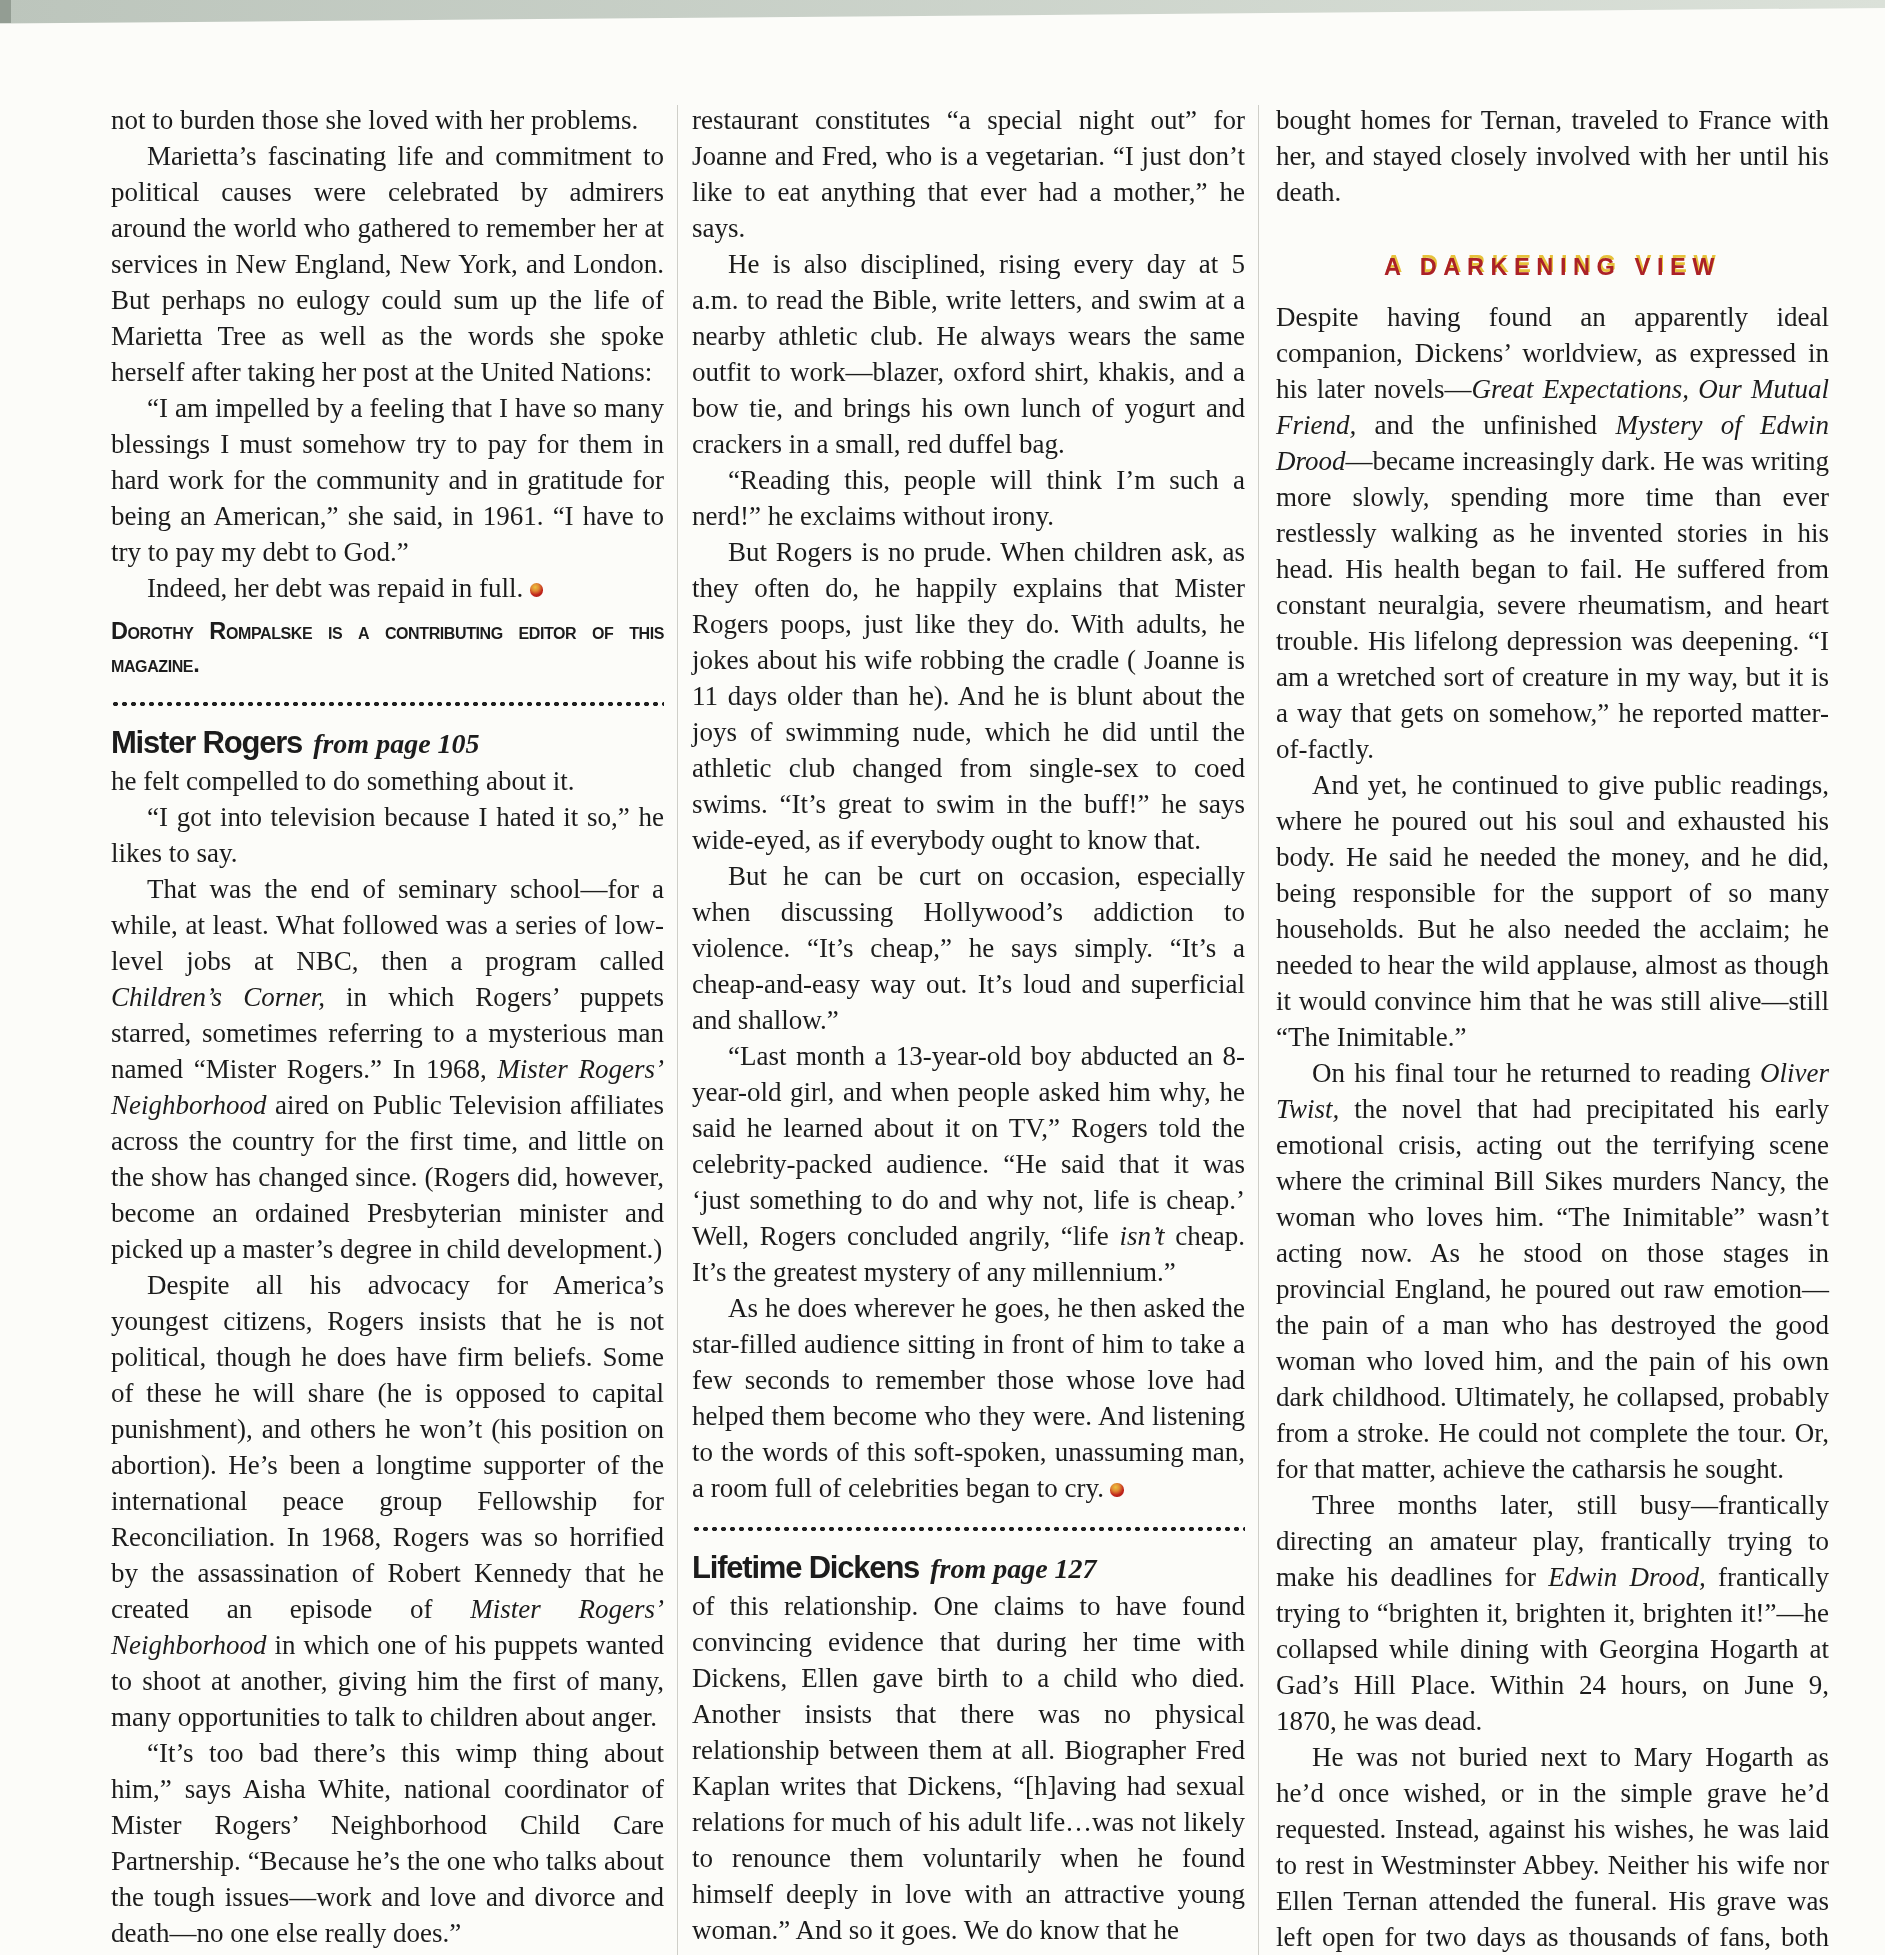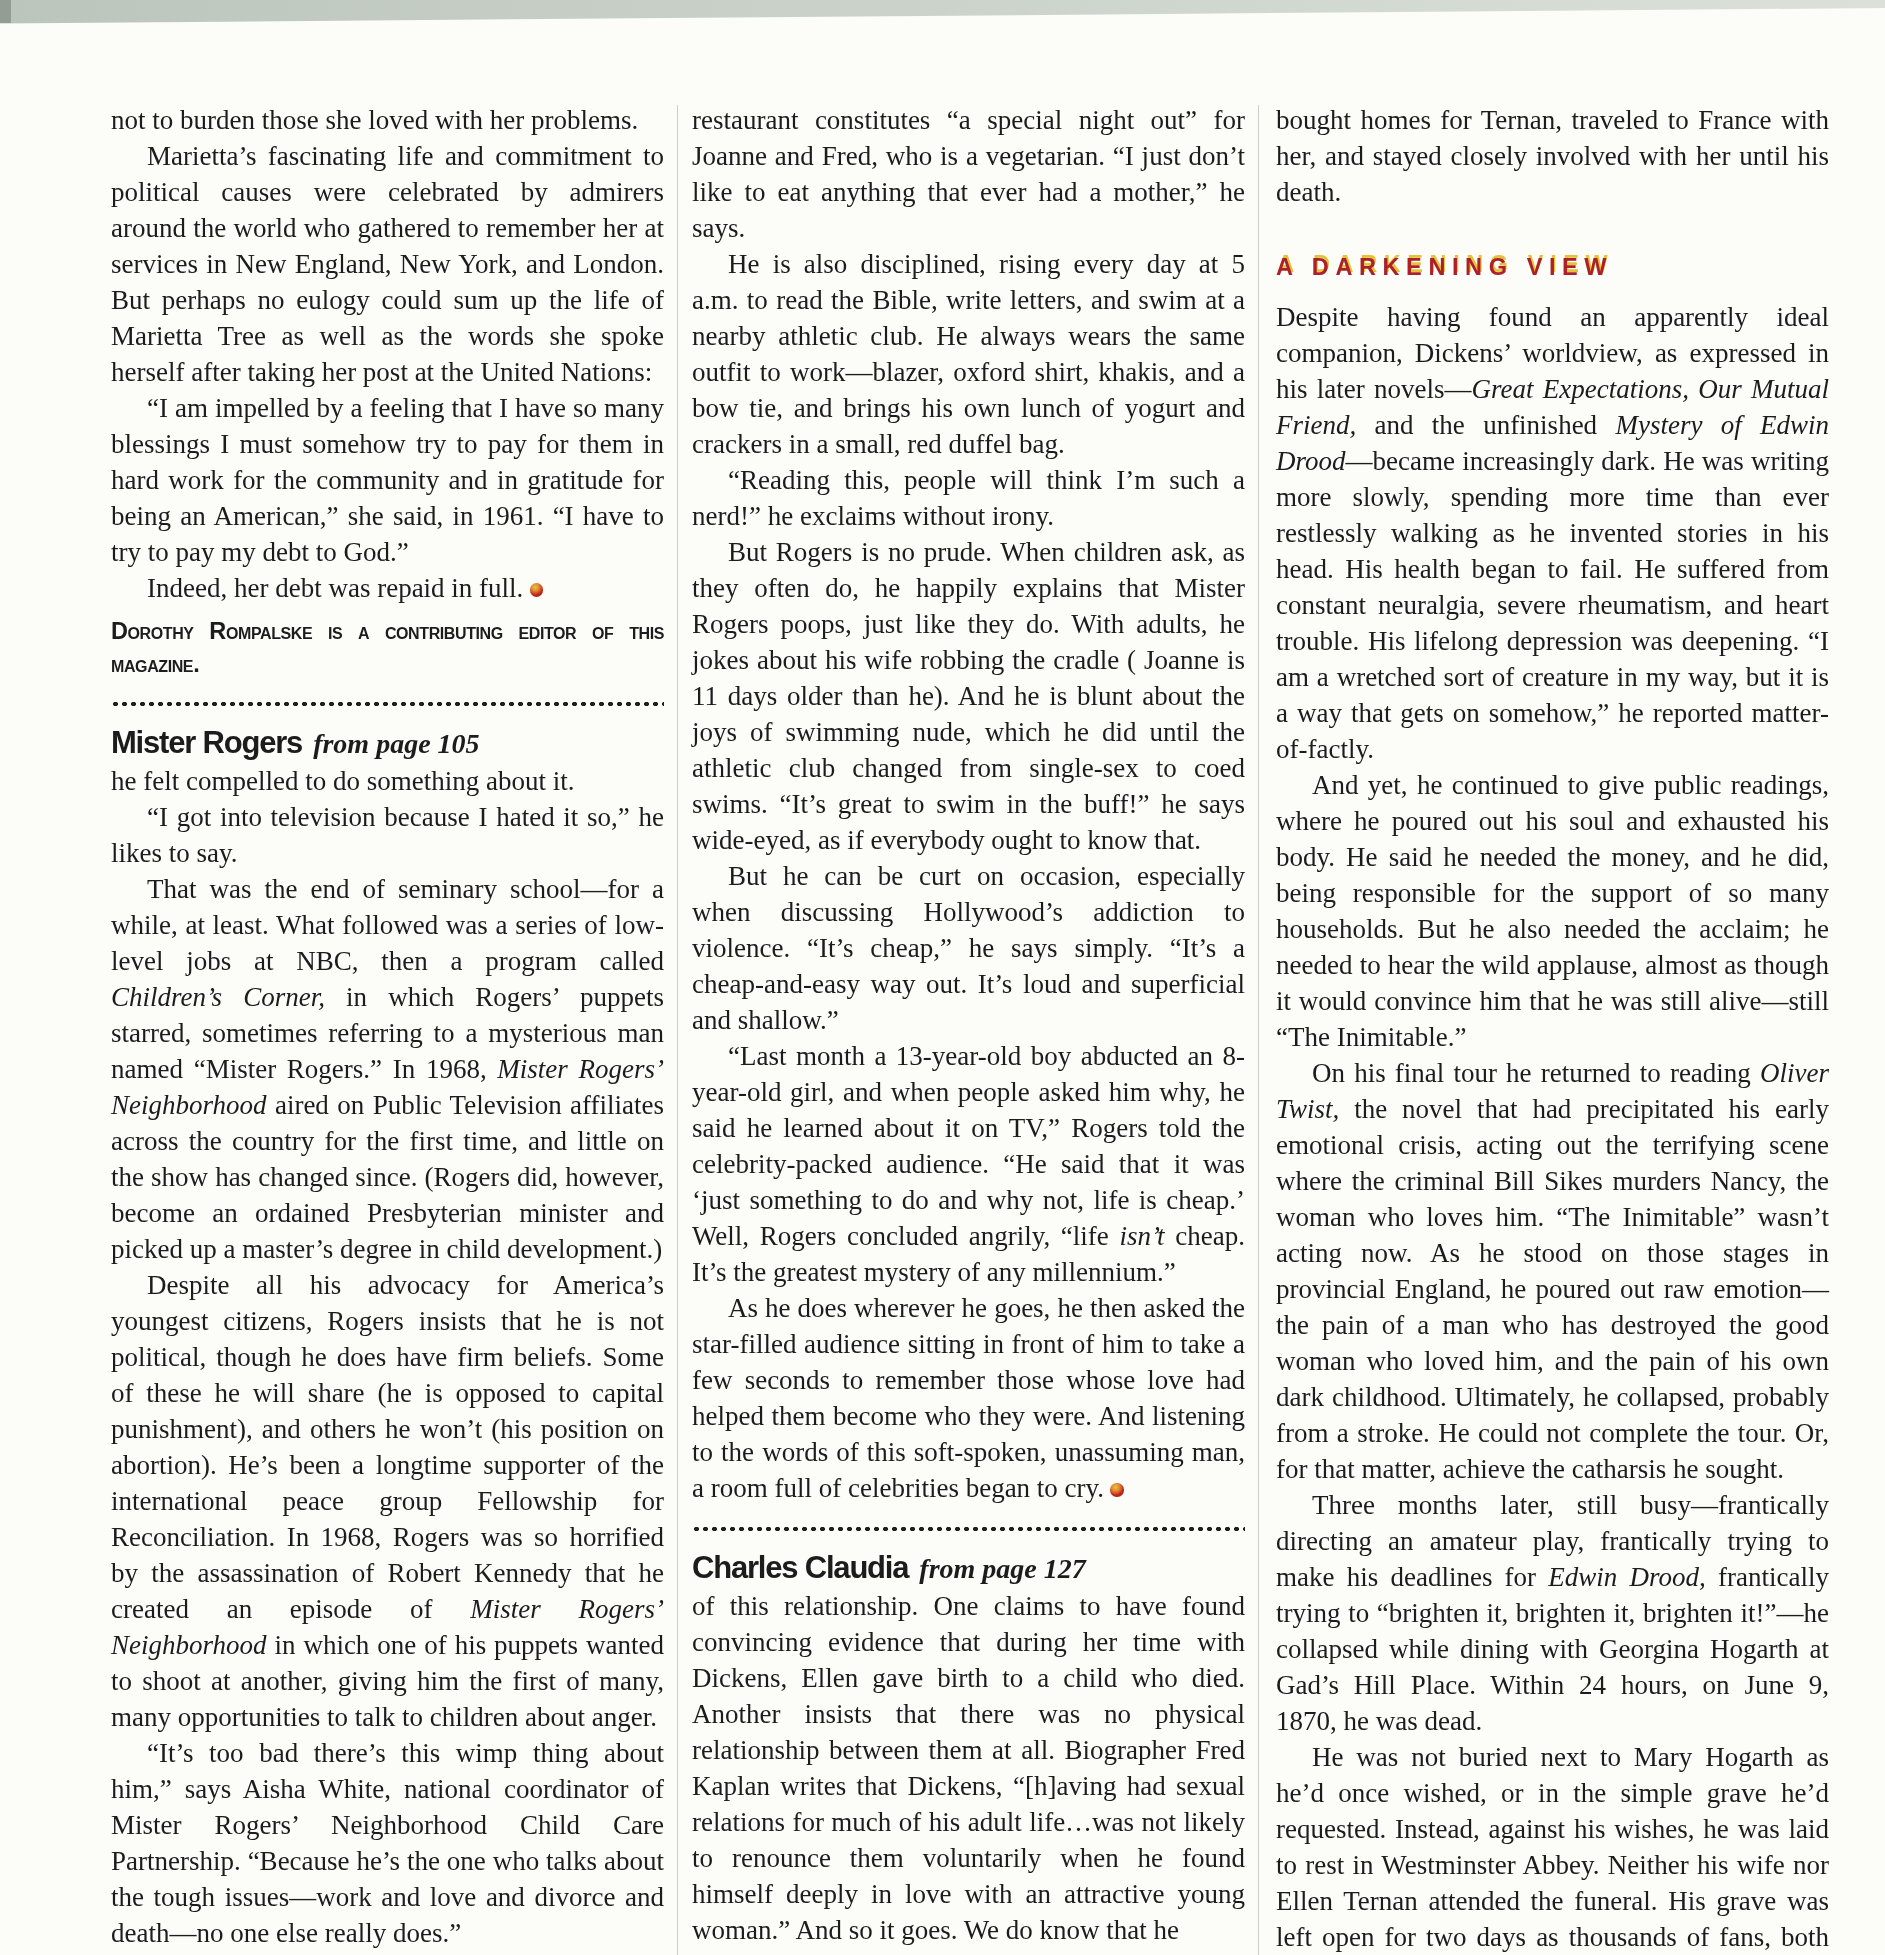--- a/index.html
+++ b/index.html
@@ -31,21 +31,21 @@
   .credit{margin:9.4px 0 0;text-align:justify;
     font-family:"Liberation Sans","DejaVu Sans",sans-serif;font-weight:700;
     font-variant:small-caps;font-size:23.5px;line-height:33px;letter-spacing:-0.4px;}
   .section{margin-top:21px;}
   .dotted-rule{height:3.9px;width:100%;
     background-image:radial-gradient(circle,#1f1f1f 42%,transparent 55%);
     background-size:9px 3.9px;background-repeat:repeat-x;background-position:0 50%;}
   .section h3{margin:18px 0 0;line-height:38px;text-align:left;}
   .story-title{font-family:"Liberation Sans","DejaVu Sans",sans-serif;font-weight:700;font-size:31px;letter-spacing:-1.2px;}
   .story-from{font-family:"Liberation Serif","DejaVu Serif",serif;font-style:italic;font-size:28px;margin-left:11px;}
-  .red-head{margin:44px 0 19px;text-align:left;
+  .red-head{margin:44px 0 19px;text-align:center;
     font-family:"Liberation Sans","DejaVu Sans",sans-serif;font-weight:700;
     font-size:23.5px;line-height:26px;letter-spacing:6.6px;color:var(--accent-red,#ab2127);
     text-shadow:1.2px -2.7px 0 var(--accent-yellow,#e6c23b);}
 </style>
 </head>
 <body>
 
 <div class="page" style="--paper: #fcfcf9; --ink: #1c1c1c; --band: #bcc5bc; --corner: #939d93; --rule: #a9a9a2; --accent-red: #ab2127; --accent-yellow: #e6c23b; --bullet-red: #c0241c; --bullet-hi: #ecc23e;">
   <div class="scan-band"></div>
   <div class="scan-corner"></div>
@@ -74,21 +74,21 @@
     <div class="col" id="col-1">
         <p class="para"><span class="run">restaurant constitutes “a special night out” for Joanne and Fred, who is a vegetarian. “I just don’t like to eat anything that ever had a mother,” he says.</span></p>
         <p class="para indent"><span class="run">He is also disciplined, rising every day at 5 a.m. to read the Bible, write letters, and swim at a nearby athletic club. He always wears the same outfit to work—blazer, oxford shirt, khakis, and a bow tie, and brings his own lunch of yogurt and crackers in a small, red duffel bag.</span></p>
         <p class="para indent"><span class="run">“Reading this, people will think I’m such a nerd!” he exclaims without irony.</span></p>
         <p class="para indent"><span class="run">But Rogers is no prude. When children ask, as they often do, he happily explains that Mister Rogers poops, just like they do. With adults, he jokes about his wife robbing the cradle ( Joanne is 11 days older than he). And he is blunt about the joys of swimming nude, which he did until the athletic club changed from single-sex to coed swims. “It’s great to swim in the buff!” he says wide-eyed, as if everybody ought to know that.</span></p>
         <p class="para indent"><span class="run">But he can be curt on occasion, especially when discussing Hollywood’s addiction to violence. “It’s cheap,” he says simply. “It’s a cheap-and-easy way out. It’s loud and superficial and shallow.”</span></p>
         <p class="para indent"><span class="run">“Last month a 13-year-old boy abducted an 8-year-old girl, and when people asked him why, he said he learned about it on TV,” Rogers told the celebrity-packed audience. “He said that it was ‘just something to do and why not, life is cheap.’ Well, Rogers concluded angrily, “life </span><span class="run it">isn’t</span><span class="run"> cheap. It’s the greatest mystery of any millennium.”</span></p>
         <p class="para indent"><span class="run">As he does wherever he goes, he then asked the star-filled audience sitting in front of him to take a few seconds to remember those whose love had helped them become who they were. And listening to the words of this soft-spoken, unassuming man, a room full of celebrities began to cry.</span><span class="end-bullet"></span></p>
         <div class="section">
           <div class="dotted-rule"></div>
-          <h3><span class="story-title">Charles Claudia</span><span class="story-from">from page 127</span></h3>
+          <h3><span class="story-title">Lifetime Dickens</span><span class="story-from">from page 127</span></h3>
         </div>
         <p class="para"><span class="run">of this relationship. One claims to have found convincing evidence that during her time with Dickens, Ellen gave birth to a child who died. Another insists that there was no physical relationship between them at all. Biographer Fred Kaplan writes that Dickens, “[h]aving had sexual relations for much of his adult life…was not likely to renounce them voluntarily when he found himself deeply in love with an attractive young woman.” And so it goes. We do know that he</span></p>
       </div>
     <div class="col" id="col-2">
         <p class="para"><span class="run">bought homes for Ternan, traveled to France with her, and stayed closely involved with her until his death.</span></p>
         <h4 class="red-head">A DARKENING VIEW</h4>
         <p class="para"><span class="run">Despite having found an apparently ideal companion, Dickens’ worldview, as expressed in his later novels—</span><span class="run it">Great Expectations, Our Mutual Friend,</span><span class="run"> and the unfinished </span><span class="run it">Mystery of Edwin Drood</span><span class="run">—became increasingly dark. He was writing more slowly, spending more time than ever restlessly walking as he invented stories in his head. His health began to fail. He suffered from constant neuralgia, severe rheumatism, and heart trouble. His lifelong depression was deepening. “I am a wretched sort of creature in my way, but it is a way that gets on somehow,” he reported matter-of-factly.</span></p>
         <p class="para indent"><span class="run">And yet, he continued to give public readings, where he poured out his soul and exhausted his body. He said he needed the money, and he did, being responsible for the support of so many households. But he also needed the acclaim; he needed to hear the wild applause, almost as though it would convince him that he was still alive—still “The Inimitable.”</span></p>
         <p class="para indent"><span class="run">On his final tour he returned to reading </span><span class="run it">Oliver Twist,</span><span class="run"> the novel that had precipitated his early emotional crisis, acting out the terrifying scene where the criminal Bill Sikes murders Nancy, the woman who loves him. “The Inimitable” wasn’t acting now. As he stood on those stages in provincial England, he poured out raw emotion—the pain of a man who has destroyed the good woman who loved him, and the pain of his own dark childhood. Ultimately, he collapsed, probably from a stroke. He could not complete the tour. Or, for that matter, achieve the catharsis he sought.</span></p>
         <p class="para indent"><span class="run">Three months later, still busy—frantically directing an amateur play, frantically trying to make his deadlines for </span><span class="run it">Edwin Drood,</span><span class="run"> frantically trying to “brighten it, brighten it, brighten it!”—he collapsed while dining with Georgina Hogarth at Gad’s Hill Place. Within 24 hours, on June 9, 1870, he was dead.</span></p>

